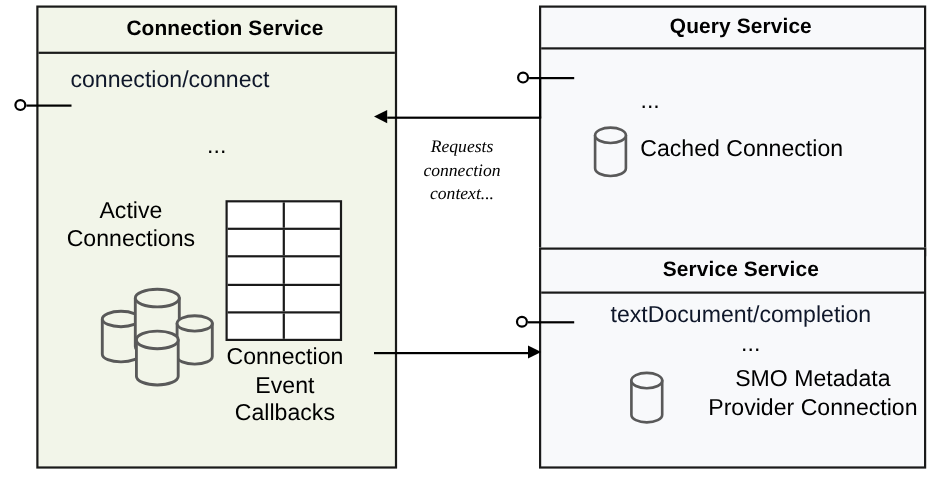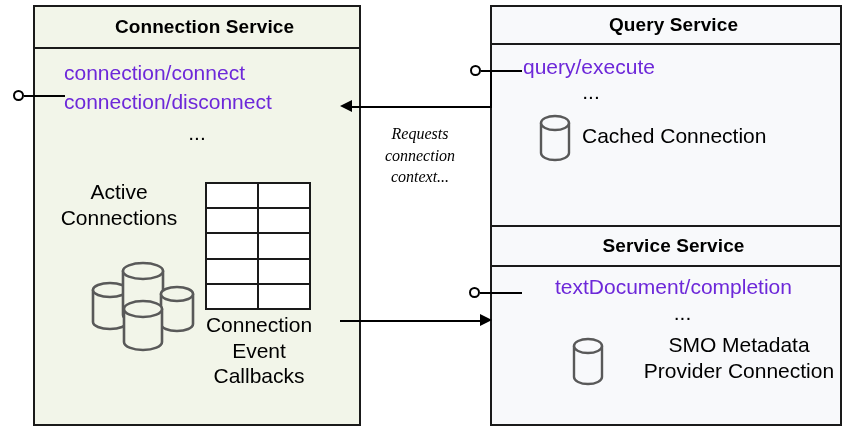--- a/index.html
+++ b/index.html
@@ -73,21 +73,21 @@
     height: 201px;
     background: #f8f9fb;
   }
   #language-service .box-header { height: 40px; }
   #language-service .box-body { top: 40px; margin-left: 33px; }
 
   
   .api-line {
     position: absolute;
     font-size: 21px;
-    color: #6d28d9;
+    color: #0f172a;
     white-space: nowrap;
   }
   .ellipsis {
     position: absolute;
     font-size: 21px;
     color: #000000;
     text-align: center;
   }
   .caption {
     position: absolute;
@@ -176,21 +176,20 @@
 <body>
 
 <div id="stage">
 
   <div class="box" id="connection-service">
     <div class="box-header">Connection Service</div>
     <div class="box-body">
 
       <div class="api-line" style="left:29px; top:12px;">connection/connect</div>
 
-      <div class="api-line" style="left:29px; top:41px;">connection/disconnect</div>
 
       <div class="ellipsis" style="left:0; right:0; top:72px;">...</div>
 
       <div class="caption" style="left:4px; top:130px; width:160px;">
         <div>Active</div>
         <div>Connections</div>
       </div>
 
       <svg class="cyl-svg" style="left:48px; top:208px;" width="130" height="100" viewBox="0 0 130 100">
         <g fill="#f2f5e9" stroke="#595959" stroke-width="2.6" stroke-linejoin="round">
@@ -242,21 +241,20 @@
 
   <div class="lollipop" style="left:13px; top:90px; width:50px; height:11px;">
     <div class="ball"></div>
     <div class="stem" style="left:11px; width:41px;"></div>
   </div>
 
   <div class="box" id="query-service">
     <div class="box-header">Query Service</div>
     <div class="box-body">
 
-      <div class="api-line" style="left:31px; top:10px;">query/execute</div>
 
       <div class="ellipsis" style="left:0; right:150px; top:35px;">...</div>
 
       <svg class="cyl-svg" style="left:46px; top:69px;" width="34" height="48" viewBox="0 0 34 48">
         <g fill="#f8f9fb" stroke="#595959" stroke-width="2.4" stroke-linejoin="round">
           <path d="M3,9 v30 a14,7 0 0 0 28,0 v-30 z"></path>
           <ellipse cx="17" cy="9" rx="14" ry="7"></ellipse>
         </g>
       </svg>
 

